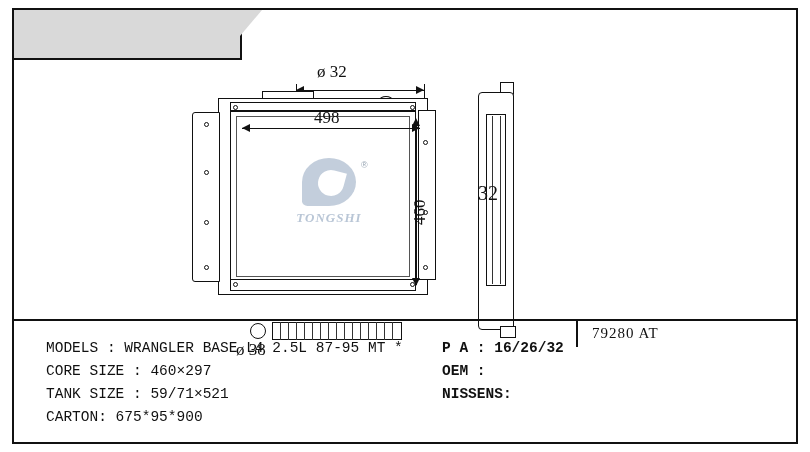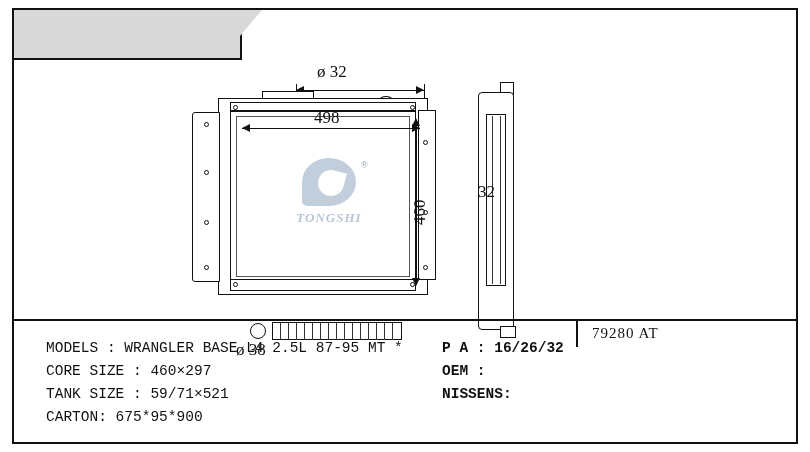--- a/index.html
+++ b/index.html
@@ -182,21 +182,21 @@
   .dl-v{width:1px;}
   .arrow{position:absolute;width:0;height:0;}
   .ar-l{border-top:4px solid transparent;border-bottom:4px solid transparent;border-right:8px solid #111;}
   .ar-r{border-top:4px solid transparent;border-bottom:4px solid transparent;border-left:8px solid #111;}
   .ar-u{border-left:4px solid transparent;border-right:4px solid transparent;border-bottom:8px solid #111;}
   .ar-d{border-left:4px solid transparent;border-right:4px solid transparent;border-top:8px solid #111;}
   .dim-text{
     position:absolute;font-family:"Liberation Serif", serif;
     font-size:17px;color:#111;white-space:nowrap;
   }
-  .dim-text.small{font-size:17px;}
+  .dim-text.small{font-size:20px;}
   .dim-vert{
     transform:rotate(-90deg);transform-origin:left top;
   }
   
   .code-box{
     position:absolute;left:562px;top:259px;
     width:220px;height:28px;
     border-top:2px solid #111;border-left:2px solid #111;
     box-sizing:border-box;background:#fff;
   }

